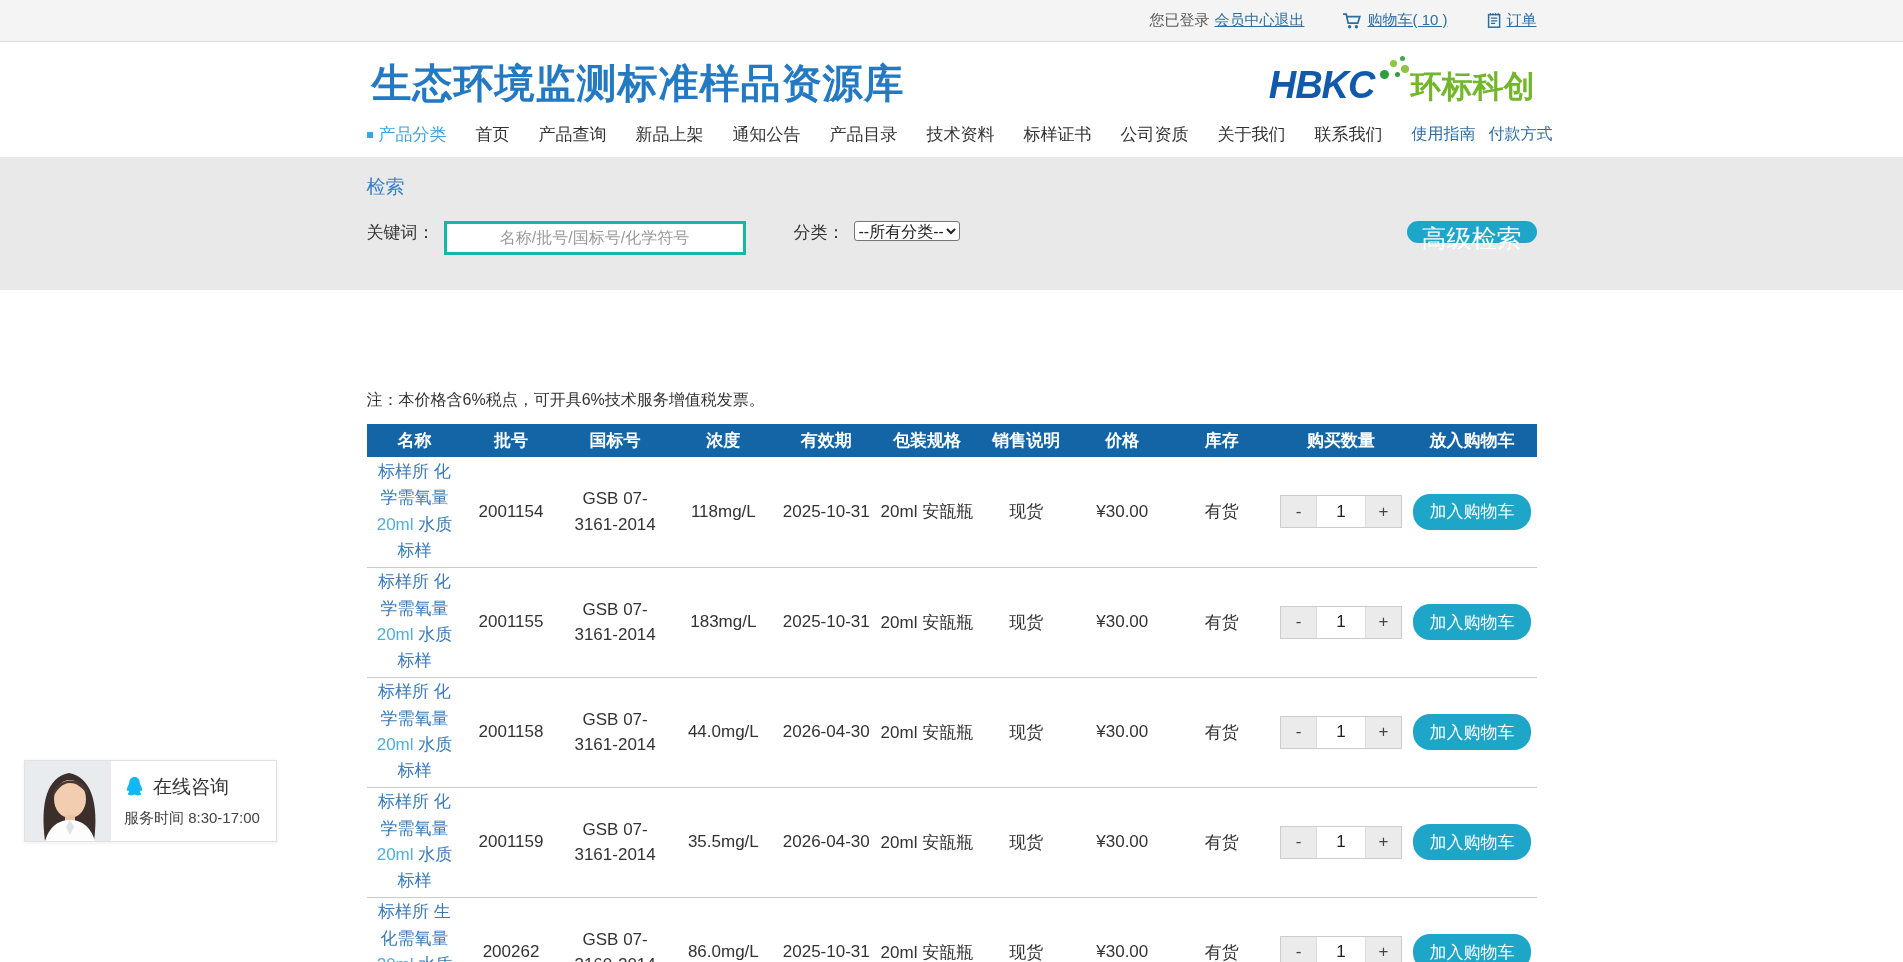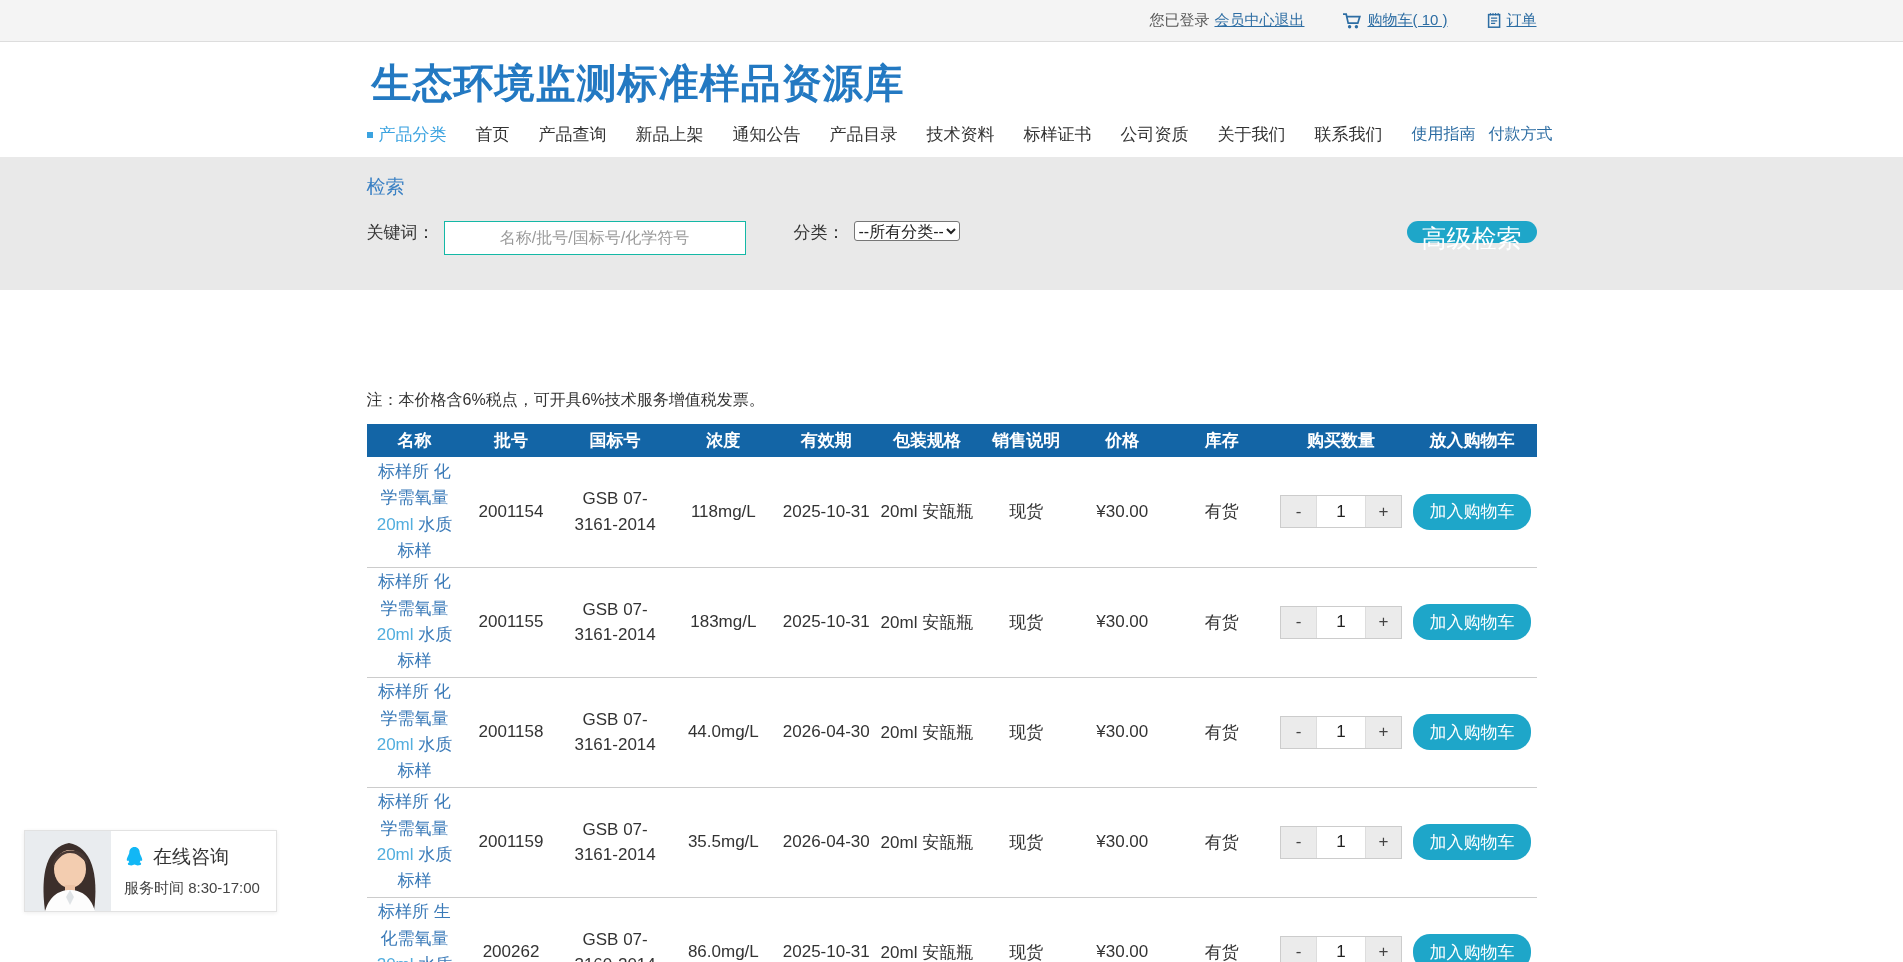--- a/index.html
+++ b/index.html
@@ -37,41 +37,41 @@
   .nav-item.active { color:#3ba3e0; display:inline-flex; align-items:center; gap:6px; }
   .bullet { width:6px; height:6px; background:#3ba3e0; display:inline-block; }
   .nav-right { margin-left:auto; display:flex; gap:13px; font-size:16px; }
   .nav-right a { color:#2d6da3; text-decoration:none; cursor:pointer; white-space:nowrap; }
 
   
   .search-section { background:#e9e9e9; height:133px; padding-top:17px; }
   .search-title { margin:0 0 21px; font-size:19px; font-weight:400; color:#3a80c4; }
   .search-row { display:flex; align-items:flex-start; }
   .search-label { font-size:17px; color:#333; white-space:nowrap; }
-  .keyword-input { width:302px; height:34px; margin-left:9px; border:1px solid #14b8a6; text-align:center; font-size:16px; color:#ec4899; background:#fff; }
+  .keyword-input { width:302px; height:34px; margin-left:9px; border:3px solid #14b8a6; text-align:center; font-size:16px; color:#ec4899; background:#fff; }
   .keyword-input::placeholder { color:#999; }
   .category-label { margin-left:48px; }
   .category-select { margin-left:9px; width:106px; height:20px; font-size:16px; color:#222; border:1px solid #767676; border-radius:3px; background:#fff; }
   .advanced-btn { margin-left:auto; width:130px; height:22px; border:none; border-radius:17px; background:#1ea6c9; color:#fff; font-size:25px; cursor:pointer; }
 
   
   .note { margin:100px 0 13px; font-size:16px; color:#333; }
   table.products { width:100%; border-collapse:collapse; table-layout:fixed; }
   .products thead th { background:#1365a6; color:#fff; font-size:17px; font-weight:700; height:33px; padding:0; text-align:center; }
   .products tbody td { height:110px; text-align:center; vertical-align:middle; font-size:17px; color:#333; border-bottom:1px solid #ccc; padding:0 4px; }
   .name-link { color:#3a7ab8; text-decoration:none; cursor:pointer; display:inline-block; line-height:1.55; }
   .name-link .hl { color:#52aede; }
   .gsb { line-height:1.5; }
   .stepper { display:inline-flex; width:122px; height:33px; border:1px solid #ccc; background:#fff; vertical-align:middle; }
   .st-btn { width:35px; background:#ebebeb; border:none; font-size:17px; color:#444; cursor:pointer; padding:0; }
   .st-val { width:50px; border:none; border-left:1px solid #ddd; border-right:1px solid #ddd; text-align:center; font-size:17px; color:#222; padding:0; }
   .add-btn { width:118px; height:36px; border:none; border-radius:17px; background:#1ea6c9; color:#fff; font-size:17px; cursor:pointer; }
 
   
-  .chat-widget { position:absolute; left:24px; top:830px; width:253px; height:82px; background:#fff; border:1px solid #e2e2e2; box-shadow:0 1px 4px rgba(0,0,0,.07); display:flex; cursor:pointer; }
+  .chat-widget { position:absolute; left:24px; top:760px; width:253px; height:82px; background:#fff; border:1px solid #e2e2e2; box-shadow:0 1px 4px rgba(0,0,0,.07); display:flex; cursor:pointer; }
   .chat-photo { width:86px; flex:none; overflow:hidden; }
   .chat-photo svg { display:block; }
   .chat-info { flex:1; padding:13px 0 0 13px; }
   .chat-line1 { display:flex; align-items:center; gap:8px; font-size:19px; color:#333; }
   .chat-line2 { margin-top:9px; font-size:15px; color:#444; }
 </style>
 </head>
 <body>
 
 <div class="topbar">
@@ -99,20 +99,27 @@
           </svg>
       </span>
       <a class="tb-link">订单</a>
     </div>
   </div>
 </div>
 
 <div class="site-header">
   <div class="container">
     <h1 class="site-title">生态环境监测标准样品资源库</h1>
+    <div class="brand">
+      <span class="brand-abbr">
+        <span>HBKC</span>
+        <span class="dots"><i class="d1"></i><i class="d2"></i><i class="d3"></i><i class="d4"></i><i class="d5"></i></span>
+      </span>
+      <span class="brand-name">环标科创</span>
+    </div>
     <nav class="main-nav">
       <a class="nav-item active">
         <i class="bullet"></i>
         <span>产品分类</span>
       </a>
       <div id="nav-items" style="display:contents"><a class="nav-item">首页</a><a class="nav-item">产品查询</a><a class="nav-item">新品上架</a><a class="nav-item">通知公告</a><a class="nav-item">产品目录</a><a class="nav-item">技术资料</a><a class="nav-item">标样证书</a><a class="nav-item">公司资质</a><a class="nav-item">关于我们</a><a class="nav-item">联系我们</a></div>
       <div class="nav-right">
         <a>使用指南</a>
         <a>付款方式</a>
       </div>

